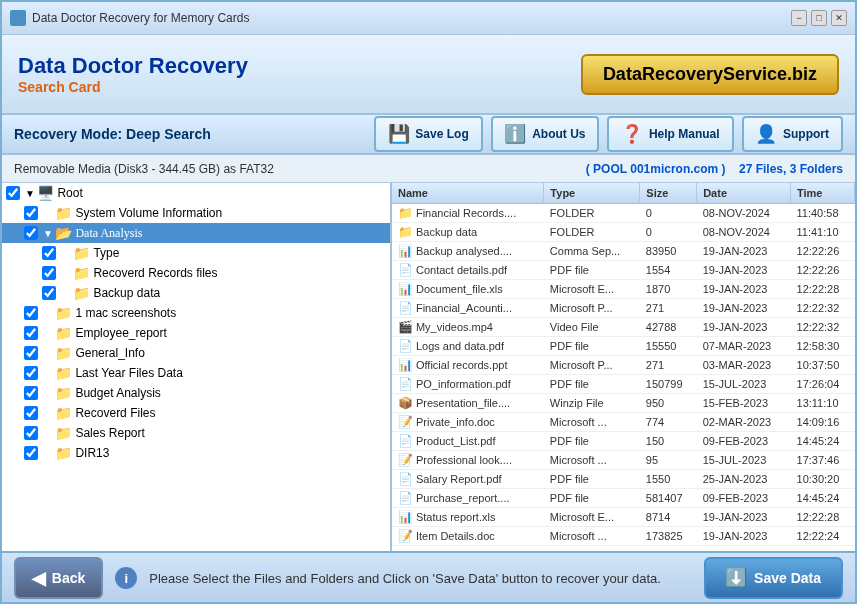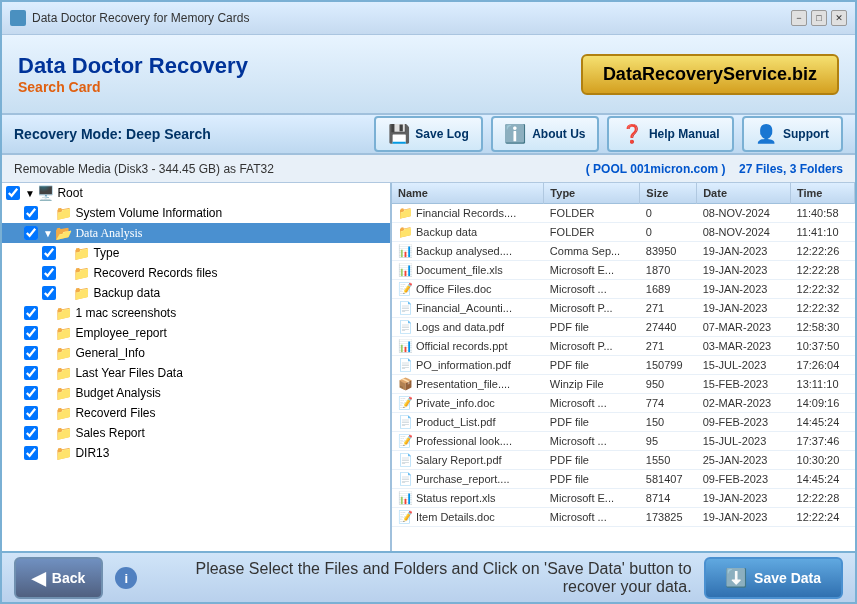--- a/index.html
+++ b/index.html
@@ -170,23 +170,22 @@
       border: 2px solid #7090b0;
       border-radius: 6px;
       background: linear-gradient(to bottom, #7090c0, #506080);
       color: white;
       font-size: 14px;
       font-weight: bold;
       cursor: pointer;
     }
     #status-msg {
       flex: 1;
-      font-size: 16px;
+      font-size: 13px;
       color: #333;
-      text-align: right;
     }
     #save-data-btn {
       display: flex;
       align-items: center;
       gap: 6px;
       padding: 8px 20px;
       border: 2px solid #4a90d0;
       border-radius: 6px;
       background: linear-gradient(to bottom, #60a8e0, #3070b0);
       color: white;
@@ -374,44 +373,51 @@
               <td>11:41:10</td>
             </tr>
             <tr>
               <td><span style="font-size:12px;margin-right:3px;">📊</span>Backup analysed....</td>
               <td>Comma Sep...</td>
               <td>83950</td>
               <td>19-JAN-2023</td>
               <td>12:22:26</td>
             </tr>
             <tr>
+              <td><span style="font-size:12px;margin-right:3px;">📄</span>Contact details.pdf</td>
+              <td>PDF file</td>
+              <td>1554</td>
+              <td>19-JAN-2023</td>
+              <td>12:22:26</td>
+            </tr>
+            <tr>
               <td><span style="font-size:12px;margin-right:3px;">📊</span>Document_file.xls</td>
               <td>Microsoft E...</td>
               <td>1870</td>
               <td>19-JAN-2023</td>
               <td>12:22:28</td>
             </tr>
             <tr>
-              <td><span style="font-size:12px;margin-right:3px;">📝</span>Office Files.doc</td>
-              <td>Microsoft ...</td>
-              <td>1689</td>
-              <td>19-JAN-2023</td>
-              <td>12:22:32</td>
-            </tr>
-            <tr>
               <td><span style="font-size:12px;margin-right:3px;">📄</span>Financial_Acounti...</td>
               <td>Microsoft P...</td>
               <td>271</td>
               <td>19-JAN-2023</td>
               <td>12:22:32</td>
             </tr>
             <tr>
+              <td><span style="font-size:12px;margin-right:3px;">🎬</span>My_videos.mp4</td>
+              <td>Video File</td>
+              <td>42788</td>
+              <td>19-JAN-2023</td>
+              <td>12:22:32</td>
+            </tr>
+            <tr>
               <td><span style="font-size:12px;margin-right:3px;">📄</span>Logs and data.pdf</td>
               <td>PDF file</td>
-              <td>27440</td>
+              <td>15550</td>
               <td>07-MAR-2023</td>
               <td>12:58:30</td>
             </tr>
             <tr>
               <td><span style="font-size:12px;margin-right:3px;">📊</span>Official records.ppt</td>
               <td>Microsoft P...</td>
               <td>271</td>
               <td>03-MAR-2023</td>
               <td>10:37:50</td>
             </tr>

